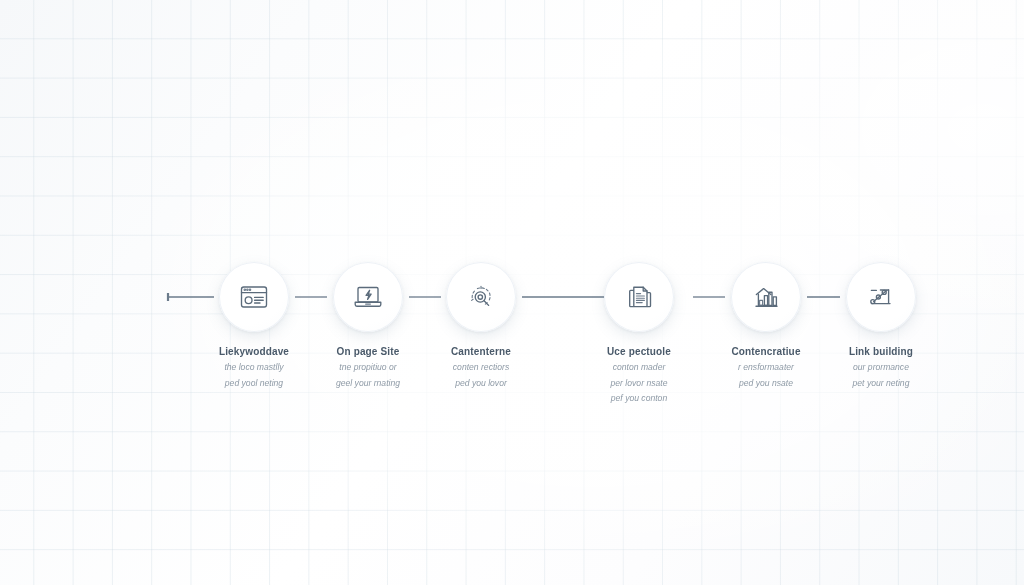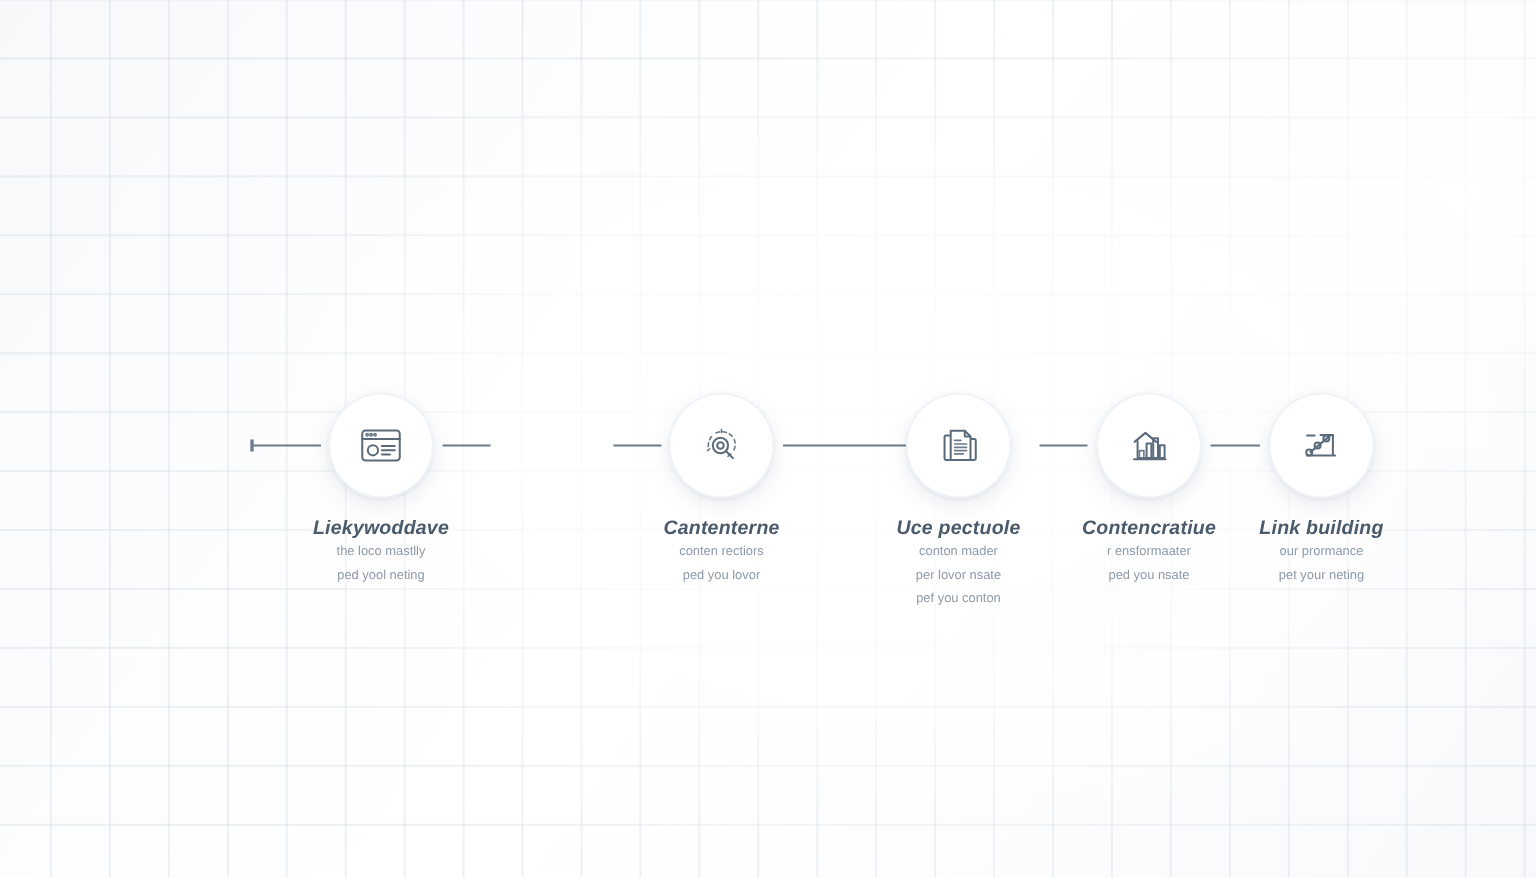--- a/index.html
+++ b/index.html
@@ -76,34 +76,34 @@
     justify-content: center;
   }
   .bubble svg {
     display: block;
   }
 
   .labels {
     margin-top: 13px;
   }
   .lbl-title {
-    font-size: 13px;
+    font-size: 10px;
     font-weight: bold;
     color: #4a5a6a;
     letter-spacing: 0.15px;
     line-height: 13px;
     white-space: nowrap;
-    font-style: italic;
   }
   .lbl-sub {
     margin-top: 3px;
     font-size: 8.6px;
     color: #8e9aa6;
     line-height: 12.6px;
     white-space: nowrap;
+    font-style: italic;
   }
 
   .stroke-ico {
     fill: none;
     stroke: #5b6b7b;
     stroke-width: 1.35;
     stroke-linecap: round;
     stroke-linejoin: round;
   }
   .stroke-thin {
@@ -150,20 +150,37 @@
         </svg>
       </span>
     </div>
     <div class="labels">
       <div class="lbl-title">Liekywoddave</div>
       <div class="lbl-sub">the loco mastlly</div>
       <div class="lbl-sub">ped yool neting</div>
     </div>
   </div>
 
+  <div class="node" id="node-1" style="left: 288px; top: 262px;">
+    <div class="bubble">
+      <span>
+        <svg width="34" height="34" viewBox="0 0 34 34">
+          <rect class="stroke-ico" x="7" y="7.5" width="20" height="14.5" rx="1.3"></rect>
+          <path class="stroke-ico" d="M4.2 22.2 H29.8 a0 0 0 0 1 0 0 v2.4 a1.6 1.6 0 0 1 -1.6 1.6 H5.8 a1.6 1.6 0 0 1 -1.6 -1.6 Z"></path>
+          <line class="stroke-thin" x1="14.6" y1="24.1" x2="19.4" y2="24.1"></line>
+          <path class="stroke-ico" d="M18.6 10.3 L15.1 15.4 H17.9 L16.6 19.4 L20.1 14.1 H17.3 Z"></path>
+        </svg>
+      </span>
+    </div>
+    <div class="labels">
+      <div class="lbl-title">On page Site</div>
+      <div class="lbl-sub">tne propitiuo or</div>
+      <div class="lbl-sub">geel your rnating</div>
+    </div>
+  </div>
 
   <div class="node" id="node-2" style="left: 401px; top: 262px;">
     <div class="bubble">
       <span>
         <svg width="34" height="34" viewBox="0 0 34 34">
           <path class="stroke-thin" d="M8.2 17.6 A9.4 9.4 0 0 1 11.1 10.3" stroke-dasharray="2.4 2.2"></path>
           <path class="stroke-thin" d="M13.4 8.6 A9.4 9.4 0 0 1 24 10.8" stroke-dasharray="2.4 2.2"></path>
           <path class="stroke-thin" d="M25.5 13 A9.4 9.4 0 0 1 25 20.6" stroke-dasharray="2.4 2.2"></path>
           <path class="stroke-thin" d="M23.2 22.6 A9.4 9.4 0 0 1 20.6 24.6" stroke-dasharray="2.4 2.2"></path>
           <line class="stroke-thin" x1="17" y1="6.4" x2="17" y2="8.4"></line>

